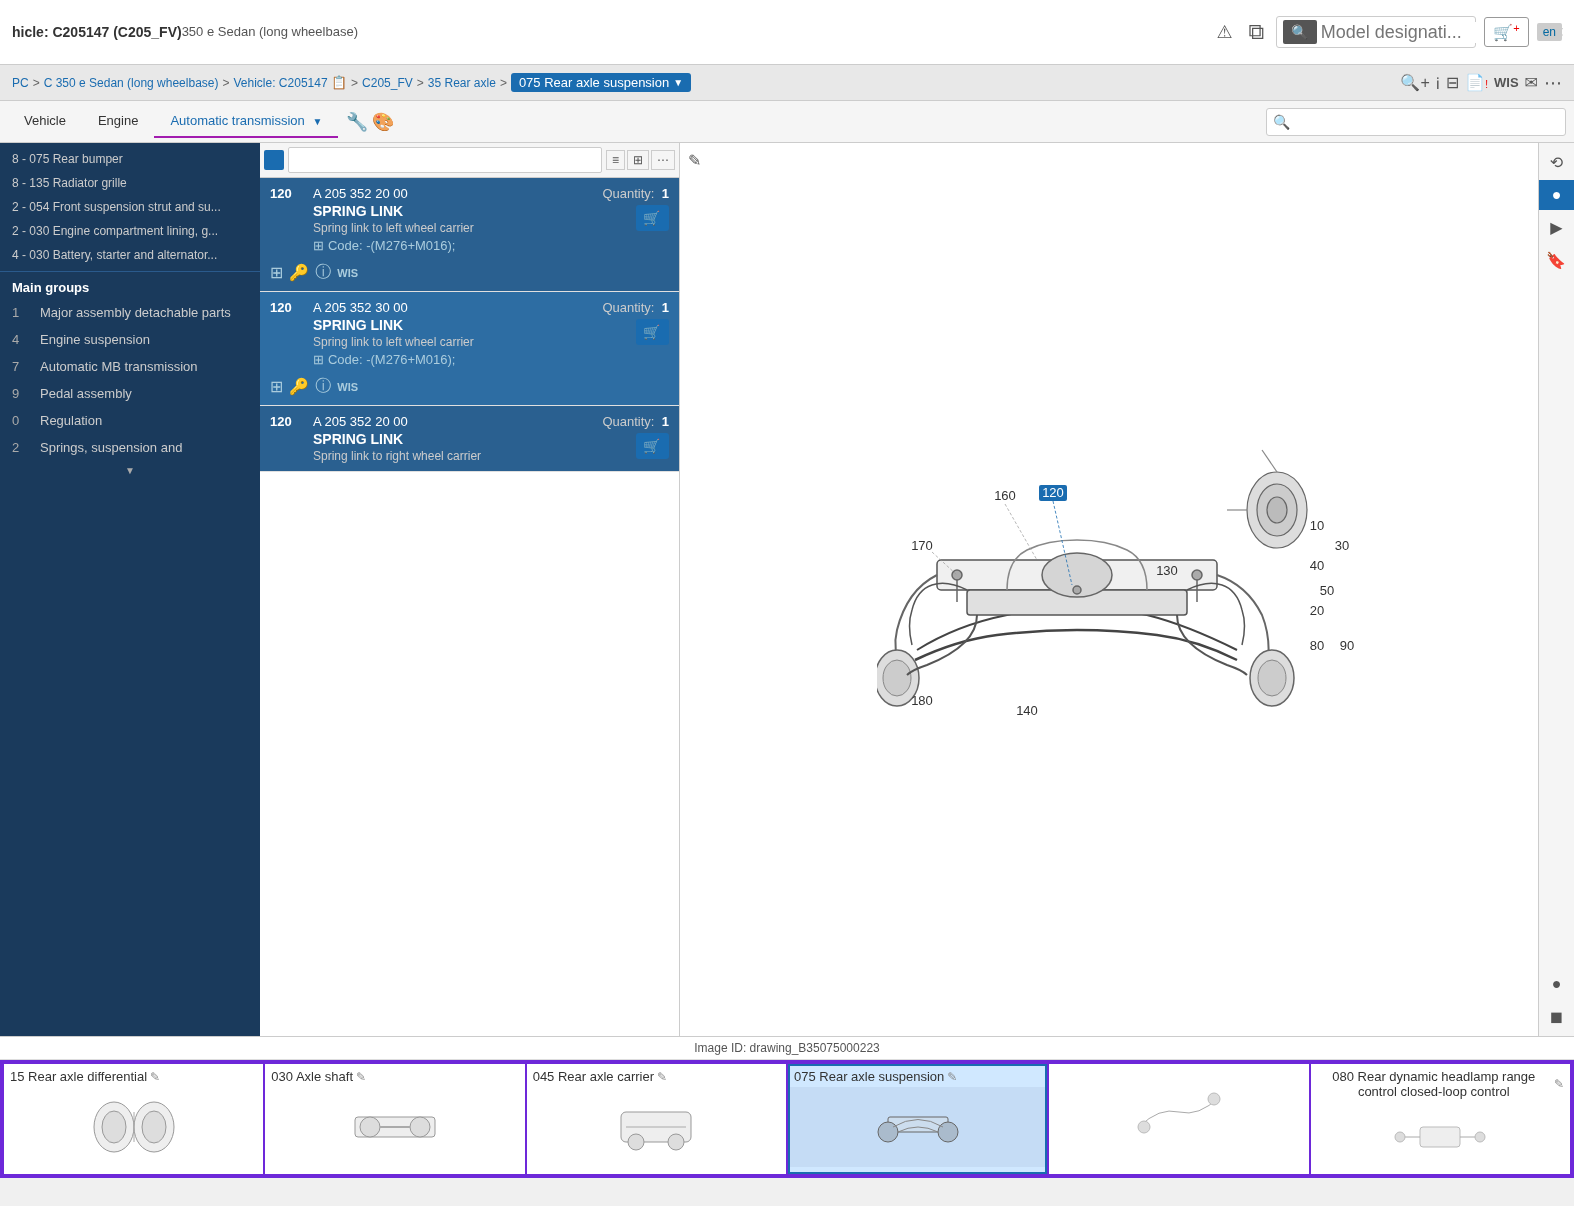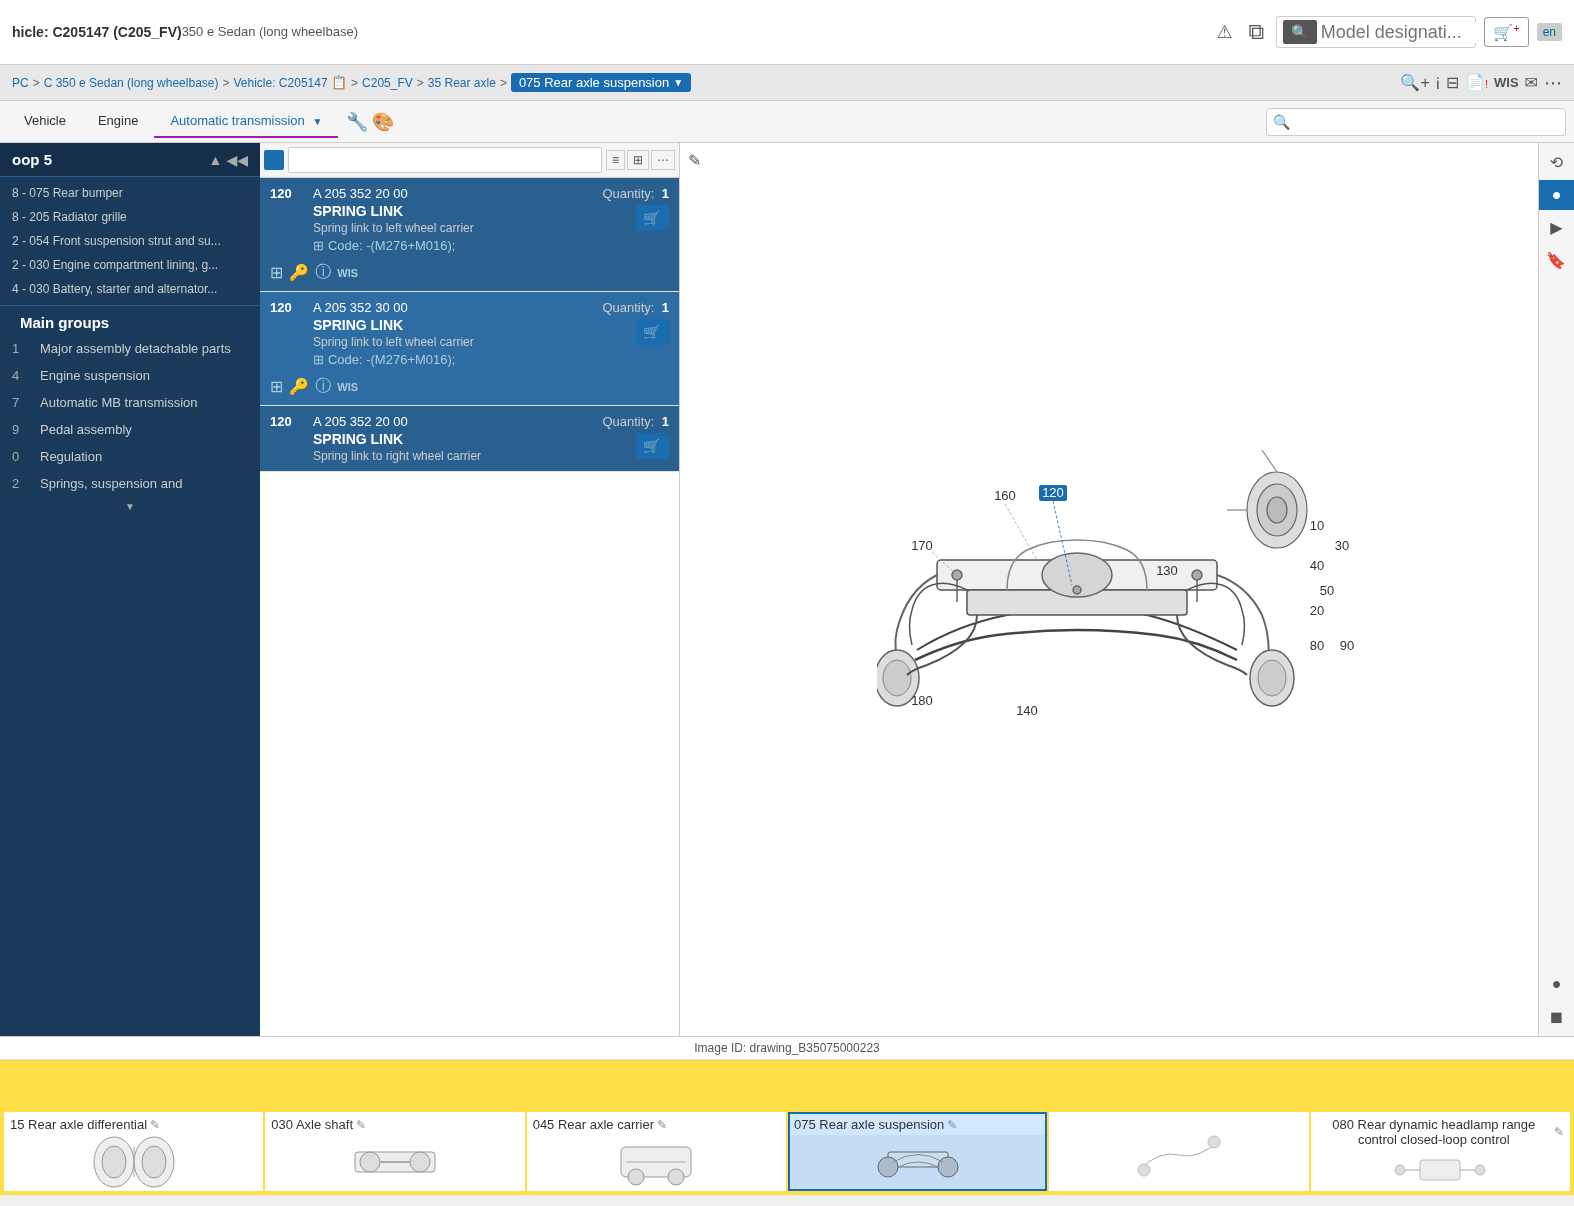--- a/index.html
+++ b/index.html
@@ -198,25 +198,24 @@
       padding: 5px 12px;
       color: #ccc;
       font-size: 12px;
       cursor: pointer;
       white-space: nowrap;
       overflow: hidden;
       text-overflow: ellipsis;
     }
     .sidebar-section-title {
       padding: 8px 12px 4px;
-      font-size: 15px;
+      font-size: 13px;
       font-weight: bold;
       color: #fff;
       background: #1a3a5c;
-      margin-left: 8px;
     }
     .sidebar-item {
       padding: 6px 12px;
       color: #ccc;
       cursor: pointer;
       font-size: 12px;
       display: flex;
       align-items: center;
       gap: 8px;
     }
@@ -337,26 +336,25 @@
       color: #555;
       width: 100%;
       display: flex;
       align-items: center;
       justify-content: center;
     }
     .right-tool-btn.highlight { background: #1a6cb0; color: #fff; }
 
     
     .thumbnail-strip {
-      height: 159px;
-      background: #fde047;
+      height: 142px;
+      background: #6d28d9;
       border-top: 1px solid #ccc;
       display: flex;
       flex-direction: column;
-      gap: 48px;
     }
     .thumbnail-image-id {
       text-align: center;
       font-size: 12px;
       color: #555;
       padding: 4px;
       background: #fff;
       border-bottom: 1px solid #ddd;
     }
     .thumbnail-row {
@@ -464,30 +462,23 @@
   </div>
   <div class="tab-search-right">
     <button style="background:none;border:none;cursor:pointer;font-size:14px;">🔍</button>
     <input type="text" style="border: none; outline: none; flex: 1 1 0%; font-size: 13px;">
   </div>
 </div>
 
 <div class="main-content">
 
   <div class="sidebar">
-    <div class="sidebar-header">
-      <span class="sidebar-header-title">oop 5</span>
-      <div class="sidebar-header-btns">
-        <button class="sidebar-ctrl-btn">▲</button>
-        <button class="sidebar-ctrl-btn">◀◀</button>
-      </div>
-    </div>
     <div class="sidebar-recent">
       <div class="sidebar-recent-item">8 - 075 Rear bumper</div>
-      <div class="sidebar-recent-item">8 - 205 Radiator grille</div>
+      <div class="sidebar-recent-item">8 - 135 Radiator grille</div>
       <div class="sidebar-recent-item">2 - 054 Front suspension strut and su...</div>
       <div class="sidebar-recent-item">2 - 030 Engine compartment lining, g...</div>
       <div class="sidebar-recent-item">4 - 030 Battery, starter and alternator...</div>
     </div>
     <div class="sidebar-section-title">Main groups</div>
     <div class="sidebar-item">
       <span class="sidebar-item-num">1</span>
       <span>Major assembly detachable parts</span>
     </div>
     <div class="sidebar-item">

